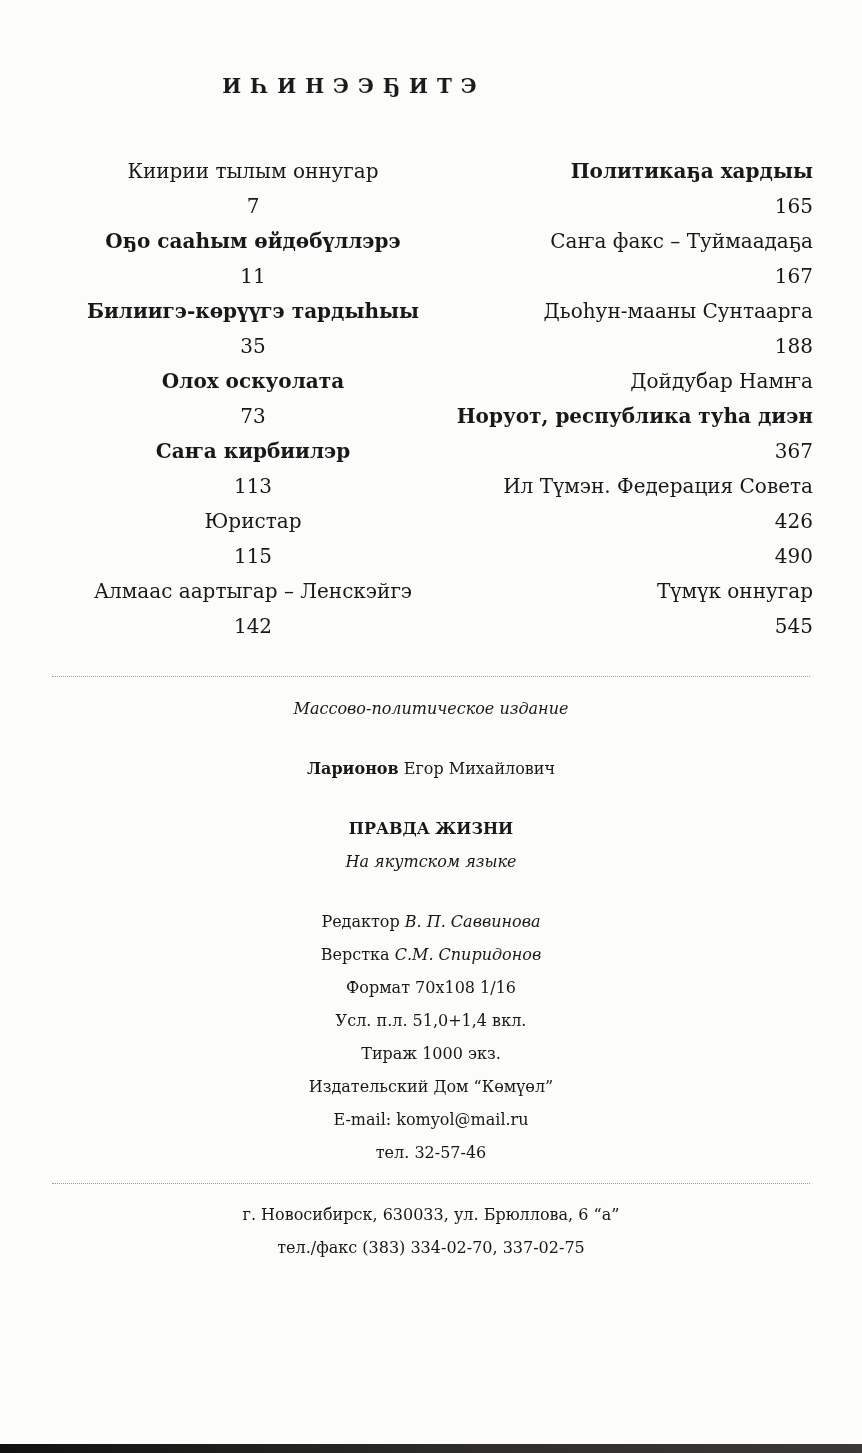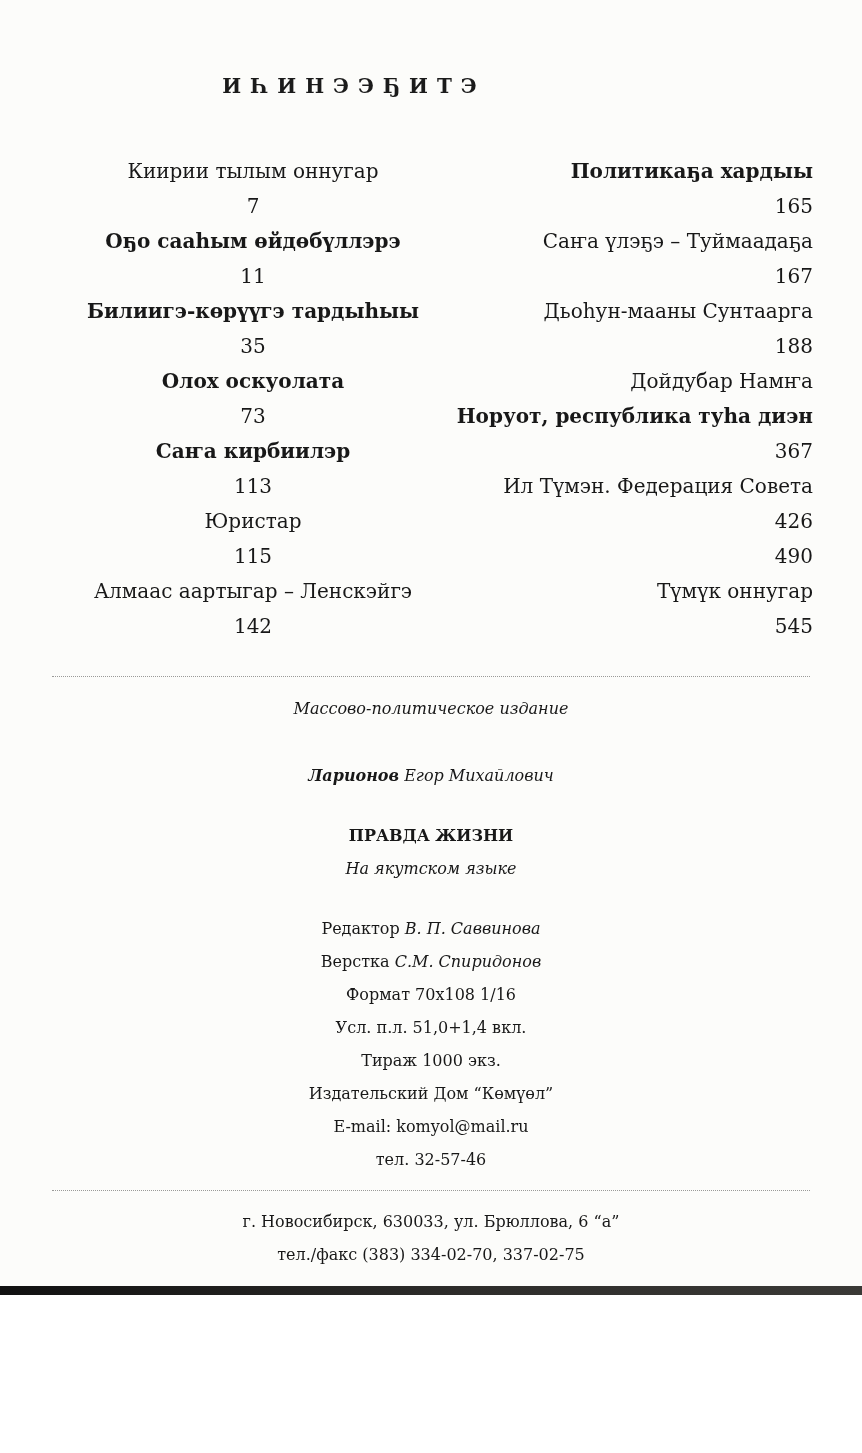--- a/index.html
+++ b/index.html
@@ -1,20 +1,20 @@
 <!DOCTYPE html>
 <html><head>
 <meta charset="utf-8">
 <style>
   * { margin: 0; padding: 0; box-sizing: border-box; }
   html, body { background: #ffffff; }
   .page {
     position: relative;
     width: 862px;
-    height: 1295px;
+    height: 1453px;
     background: #fcfcfa;
     color: #181818;
     font-family: "DejaVu Serif", "DejaVu Sans", serif;
     font-size: 20px;
     overflow: hidden;
     margin: 0 auto;
   }
   
   .book-header {
     width: 700px;
@@ -52,21 +52,21 @@
   }
   .sep1 { margin-top: 32px; }
   .sep2 { margin-top: 14px; }
   
   .colophon, .printer { text-align: center; }
   .colophon p, .printer p {
     font-size: 16px;
     line-height: 33px;
   }
   .edition   { margin-top: 15px; }
-  .author    { margin-top: 34px; font-style: italic; }
+  .author    { margin-top: 27px; }
   .booktitle { margin-top: 27px; }
   .staff-first { margin-top: 27px; }
   .printer   { margin-top: 14px; }
   
   .scan-bar {
     position: absolute;
     left: 0;
     bottom: 0;
     width: 100%;
     height: 9px;
@@ -95,21 +95,21 @@
       <p class="t b">Саҥа кирбиилэр</p>
       <p class="n">113</p>
       <p class="t">Юристар</p>
       <p class="n">115</p>
       <p class="t">Алмаас аартыгар – Ленскэйгэ</p>
       <p class="n">142</p>
     </div>
     <div class="toc-col toc-right">
       <p class="t b">Политикаҕа хардыы</p>
       <p class="n">165</p>
-      <p class="t">Саҥа үлэҕэ – Туймаадаҕа</p>
+      <p class="t">Саҥа факс – Туймаадаҕа</p>
       <p class="n">167</p>
       <p class="t">Дьоһун-мааны Сунтаарга</p>
       <p class="n">188</p>
       <p class="t">Дойдубар Намҥа</p>
       <p class="t b">Норуот, республика туһа диэн</p>
       <p class="n">367</p>
       <p class="t">Ил Түмэн. Федерация Совета</p>
       <p class="n">426</p>
       <p class="n">490</p>
       <p class="t">Түмүк оннугар</p>

